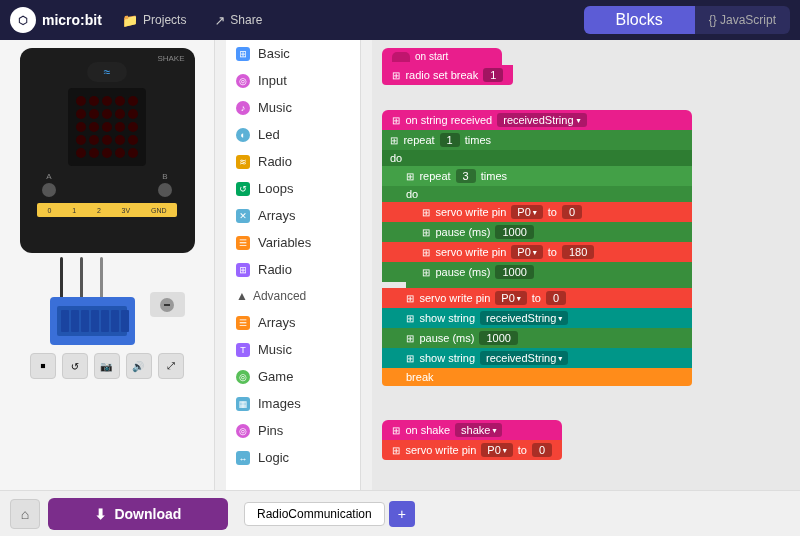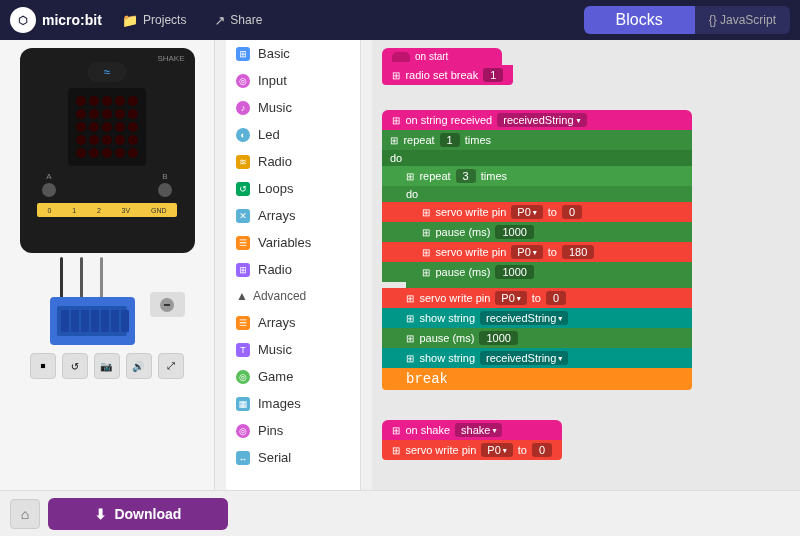--- a/index.html
+++ b/index.html
@@ -175,21 +175,21 @@
     <div style="display:flex;align-items:center;gap:8px;padding:6px 10px;cursor:pointer;font-size:13px;color:#333;">
       <span style="width:14px;height:14px;background:#5cb1d6;border-radius:3px;display:flex;align-items:center;justify-content:center;font-size:9px;color:white;flex-shrink:0;">▦</span>
       <span>Images</span>
     </div>
     <div style="display:flex;align-items:center;gap:8px;padding:6px 10px;cursor:pointer;font-size:13px;color:#333;">
       <span style="width:14px;height:14px;background:#d65cd6;border-radius:50%;display:flex;align-items:center;justify-content:center;font-size:9px;color:white;flex-shrink:0;">◎</span>
       <span>Pins</span>
     </div>
     <div style="display:flex;align-items:center;gap:8px;padding:6px 10px;cursor:pointer;font-size:13px;color:#333;">
       <span style="width:14px;height:14px;background:#5cb1d6;border-radius:3px;display:flex;align-items:center;justify-content:center;font-size:9px;color:white;flex-shrink:0;">↔</span>
-      <span>Serial</span>
+      <span>Logic</span>
     </div>
 
   </div>
 
   <div style="flex:1;background:#e8e8e8;overflow:auto;position:relative;">
     <div style="position:relative;width:430px;height:480px;padding:10px;">
 
       <div style="position:absolute;left:10px;top:8px;">
         <div style="background:#e91e8c;border-radius:6px 6px 0 0;padding:3px 10px;display:inline-flex;align-items:center;gap:5px;font-size:10px;color:white;min-width:120px;">
           <span style="display:inline-block;width:18px;height:10px;background:#c0156e;border-radius:5px 5px 0 0;"></span>
@@ -297,21 +297,21 @@
 
         <div style="background:#009688;display:flex;align-items:center;gap:5px;padding:3px 10px 3px 24px;font-size:11px;color:white;">
           <span style="font-size:10px;">⊞</span>
           <span>show string</span>
           <span style="background:rgba(0,0,0,0.25);border-radius:3px;padding:1px 6px;cursor:pointer;display:inline-flex;align-items:center;gap:2px;">
             <span>receivedString</span>
             <span style="font-size:8px;">▾</span>
           </span>
         </div>
 
-        <div style="background:#ff8c1a;display:flex;align-items:center;gap:5px;padding:3px 10px 3px 24px;font-size:14px;color:white;border-radius:0 0 4px 4px;font-family:Liberation Mono, monospace;">
+        <div style="background:#ff8c1a;display:flex;align-items:center;gap:5px;padding:3px 10px 3px 24px;font-size:11px;color:white;border-radius:0 0 4px 4px;">
           <span>break</span>
         </div>
       </div>
 
       <div style="position:absolute;left:10px;top:380px;">
 
         <div style="background:#e91e8c;border-radius:6px 6px 0 0;padding:3px 10px;display:flex;align-items:center;gap:5px;font-size:11px;color:white;">
           <span style="font-size:10px;">⊞</span>
           <span>on shake</span>
           <span style="background:rgba(0,0,0,0.25);border-radius:3px;padding:1px 6px;cursor:pointer;display:inline-flex;align-items:center;gap:2px;">
@@ -336,13 +336,21 @@
 </div>
 
 <div style="height:46px;background:#f0f0f0;border-top:1px solid #ddd;display:flex;align-items:center;padding:0 10px;gap:8px;flex-shrink:0;">
   <div style="width:30px;height:30px;background:#e0e0e0;border-radius:4px;display:flex;align-items:center;justify-content:center;cursor:pointer;border:1px solid #ccc;font-size:14px;color:#555;">
     <span>⌂</span>
   </div>
   <button style="background:#7b2d8b;color:white;border:none;border-radius:6px;padding:8px 20px;font-size:14px;font-weight:600;cursor:pointer;display:flex;align-items:center;gap:8px;min-width:180px;justify-content:center;">
     <span style="font-size:14px;">⬇</span>
     <span>Download</span>
   </button>
+  <div style="display:flex;align-items:center;gap:4px;margin-left:8px;">
+    <div style="background:white;border:1px solid #ccc;border-radius:4px;padding:4px 12px;font-size:12px;cursor:pointer;">
+      <span>RadioCommunication</span>
+    </div>
+    <div style="width:26px;height:26px;background:#5c5cd6;border-radius:4px;display:flex;align-items:center;justify-content:center;color:white;font-size:14px;cursor:pointer;">
+      <span>+</span>
+    </div>
+  </div>
 </div>
 
 </body></html>

